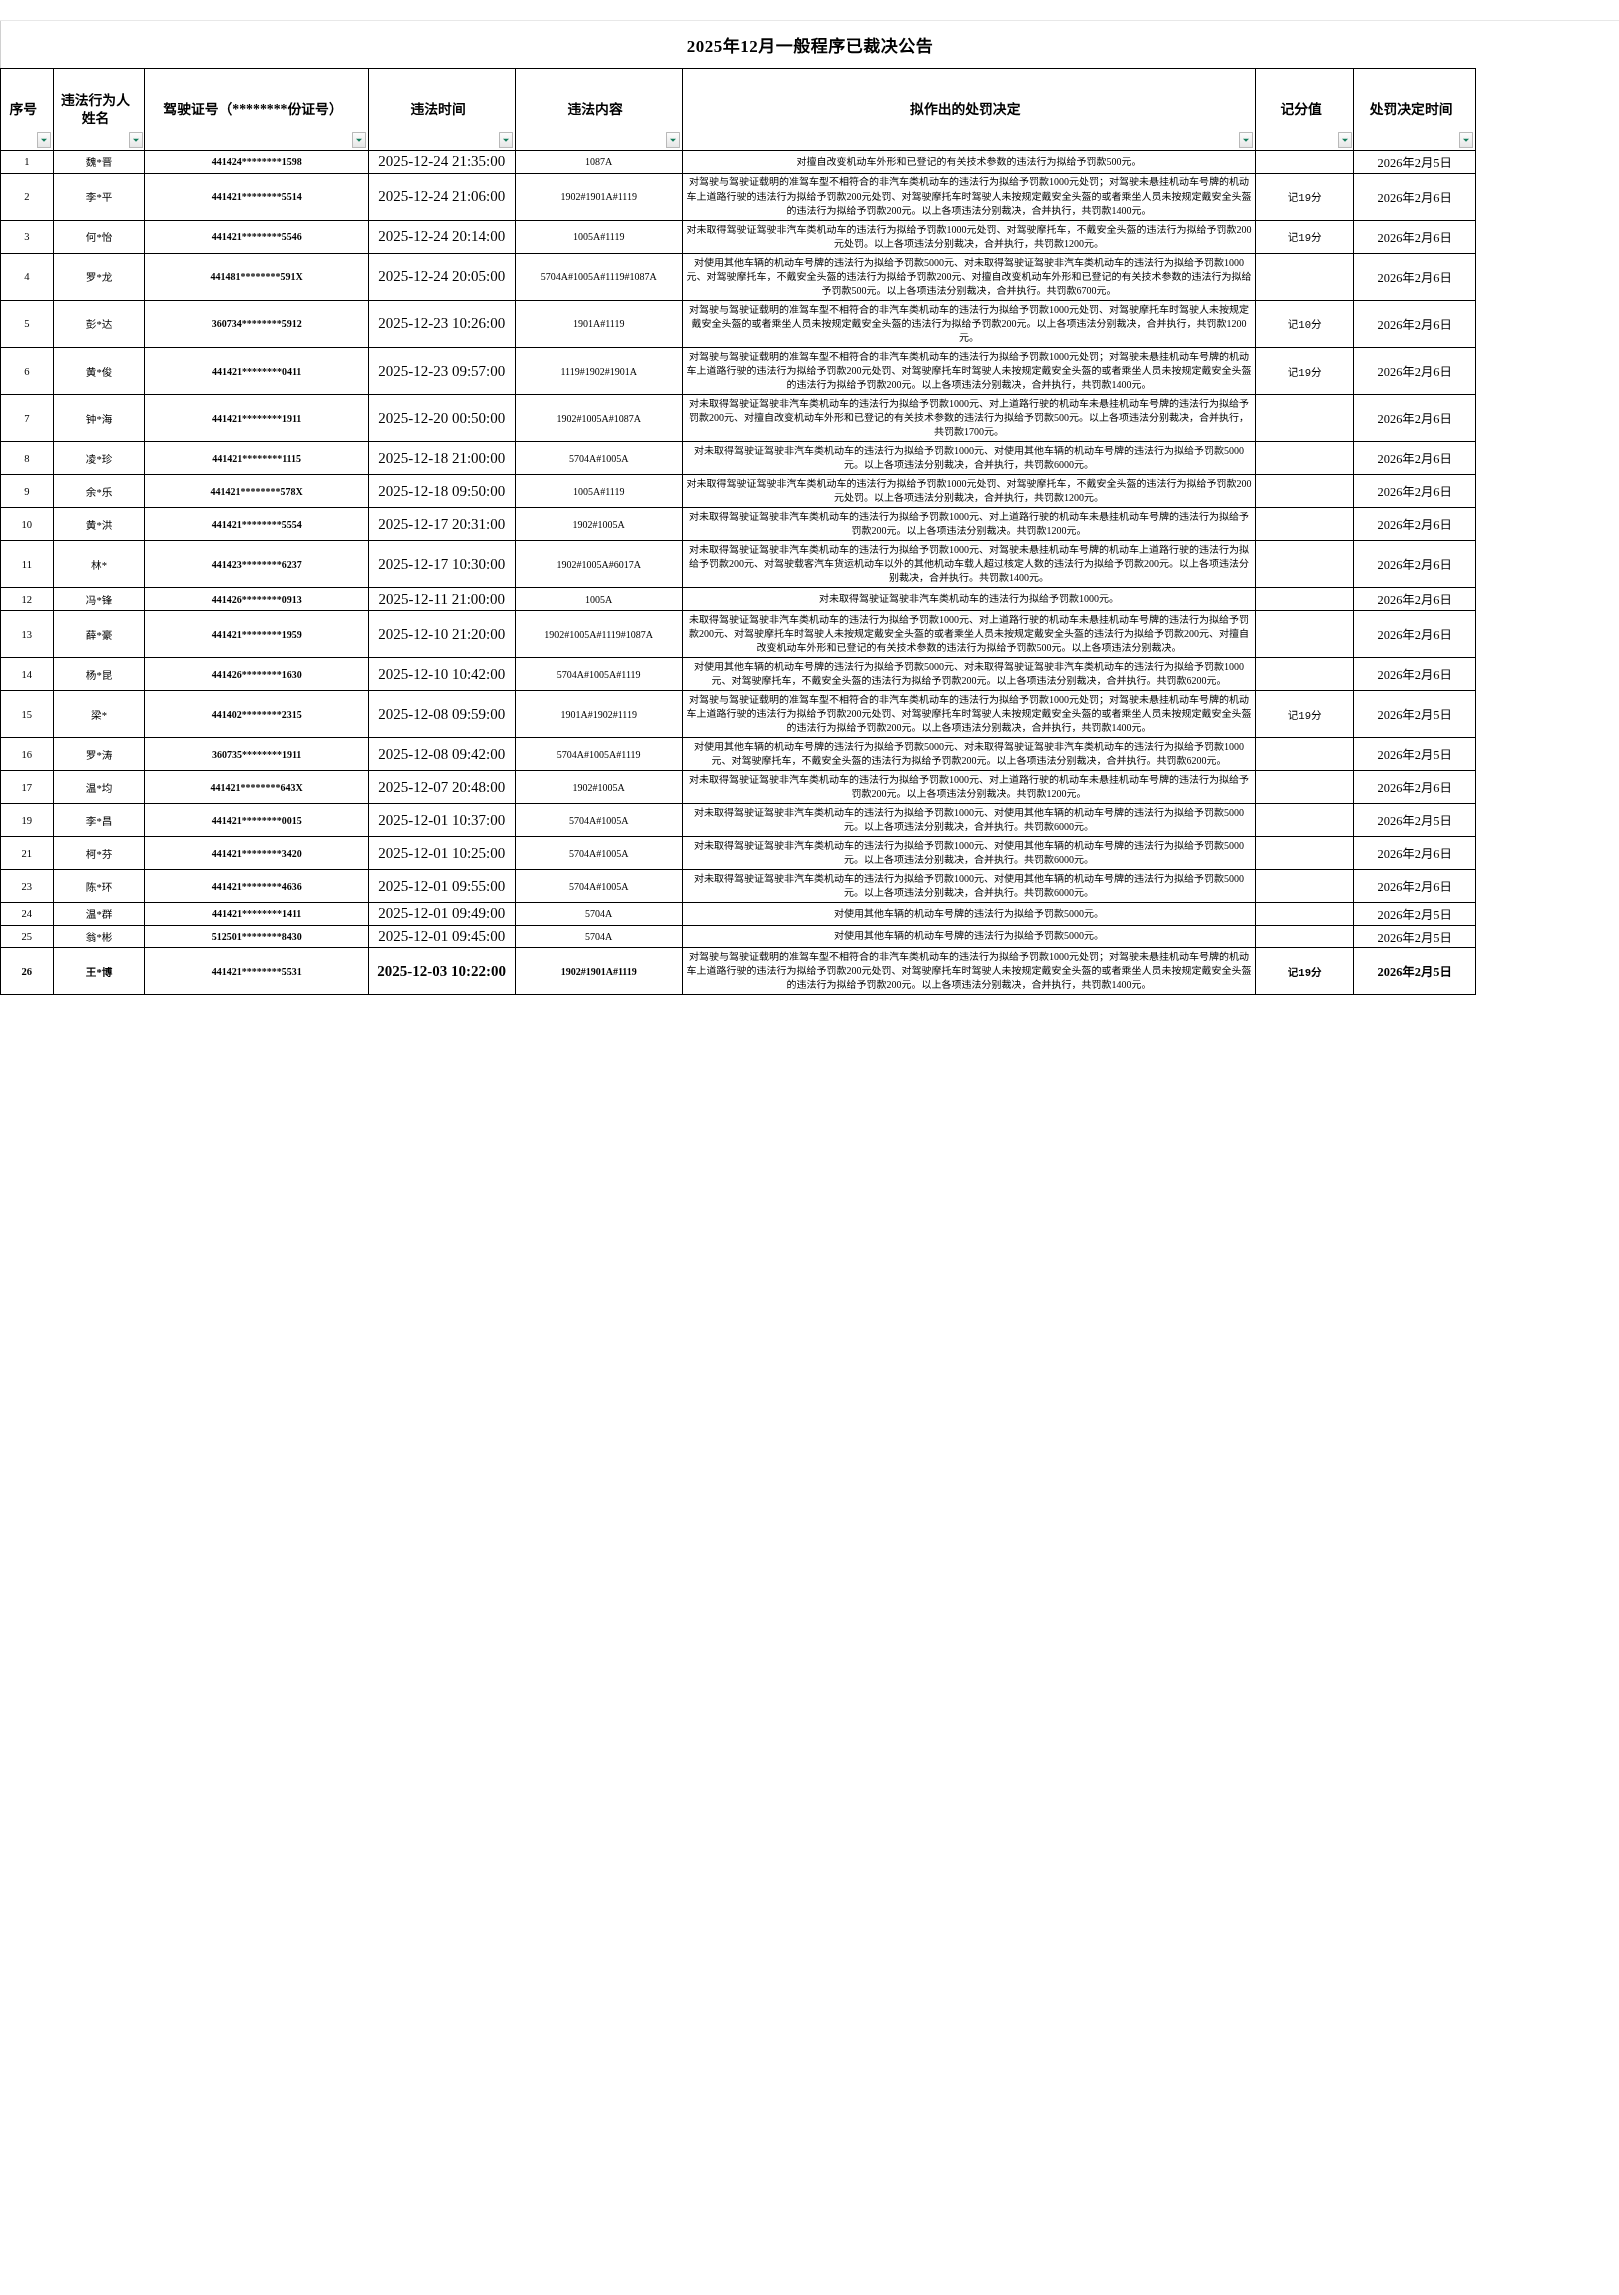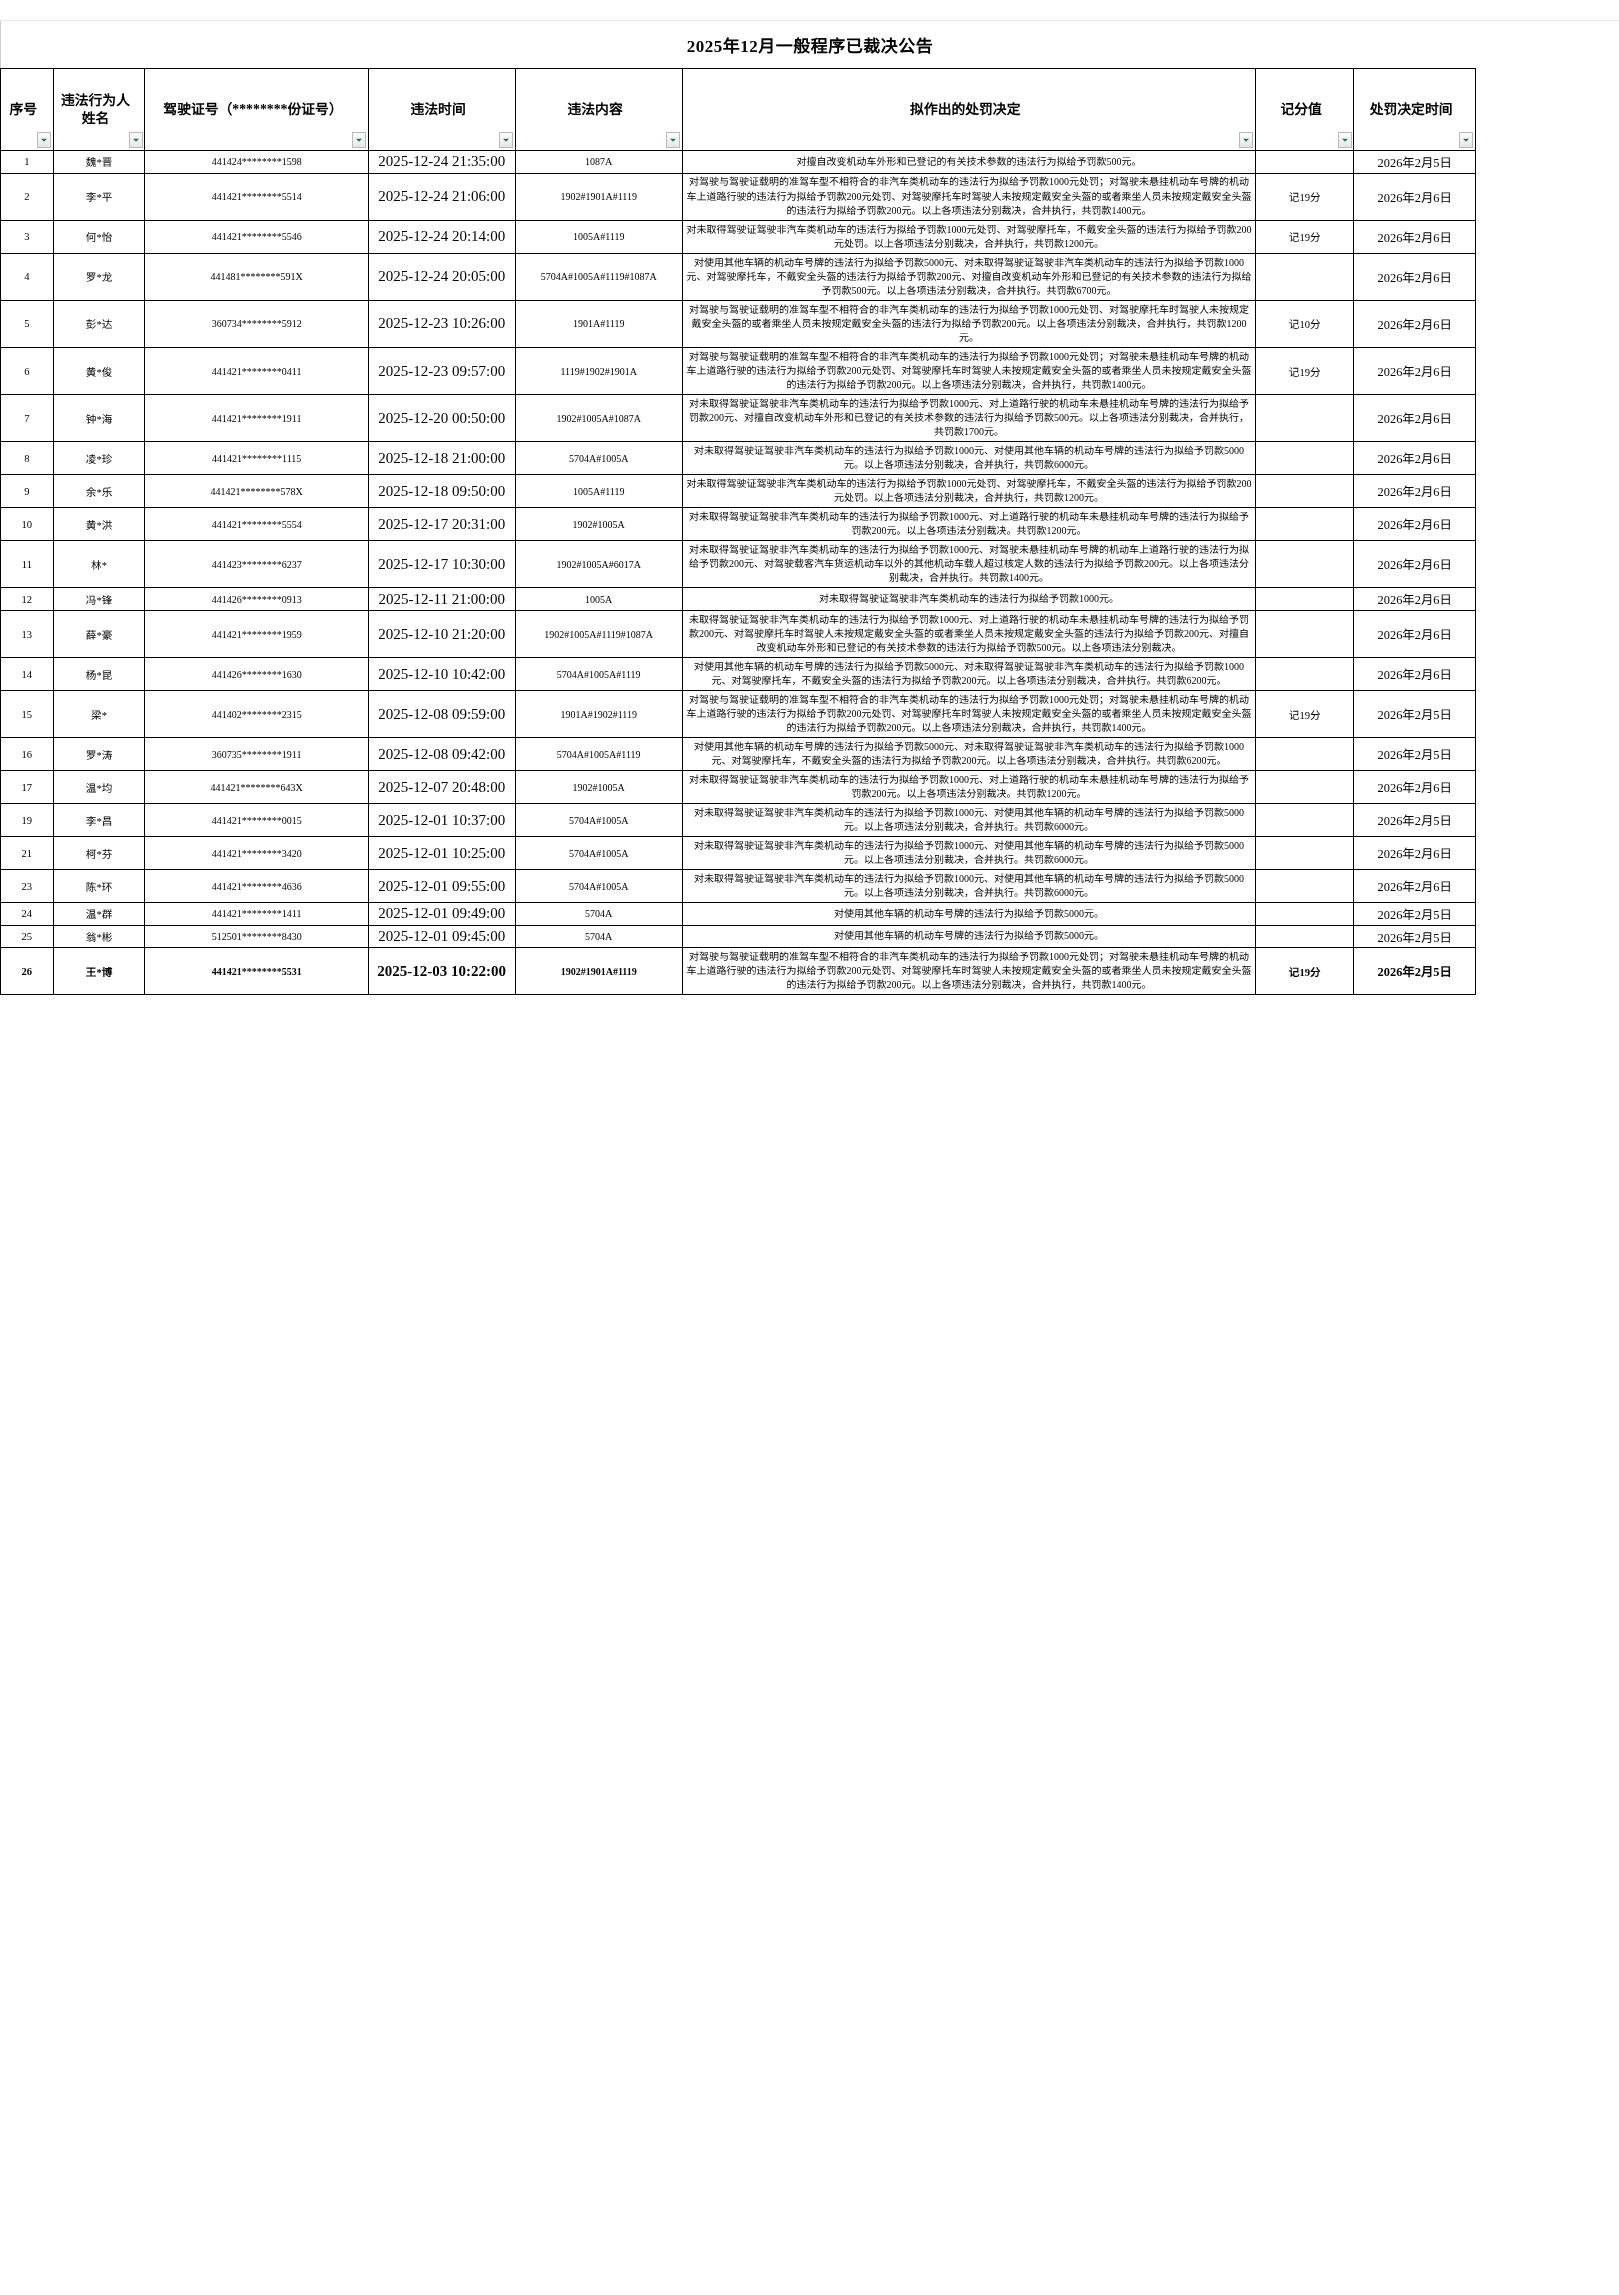--- a/index.html
+++ b/index.html
@@ -108,30 +108,30 @@
     border-left: 3.2px solid transparent;
     border-right: 3.2px solid transparent;
     border-top: 3.7px solid #127d5a;
   }
   table.grid tbody tr > td {
     border-top: 1.4px solid #000000;
     border-bottom: 1.4px solid #000000;
   }
   td.idx   { font-size: 10.6px; }
   td.name  { font-size: 10.6px; }
-  td.lic   { font-size: 10px; letter-spacing: 0px; }
+  td.lic   { font-size: 10px; letter-spacing: 0px; font-weight: bold; }
   td.time  { font-size: 15px; }
   td.code  { font-size: 10px; }
   td.dec   {
     font-size: 10px;
     line-height: 1.42;
     text-align: center;
     padding: 4.6px 6.4px;
   }
-  td.pts   { font-size: 10.6px; }
+  td.pts   { font-size: 10.6px; font-family: Liberation Mono, monospace; }
   td.date  { font-size: 12.4px; }
   tr.bold-row td { font-weight: bold; }
   tr.bold-row td.dec { font-weight: normal; }
 </style>
 </head>
 <body>
 
 <div id="sheet">
 
   <div class="title-band"></div>

